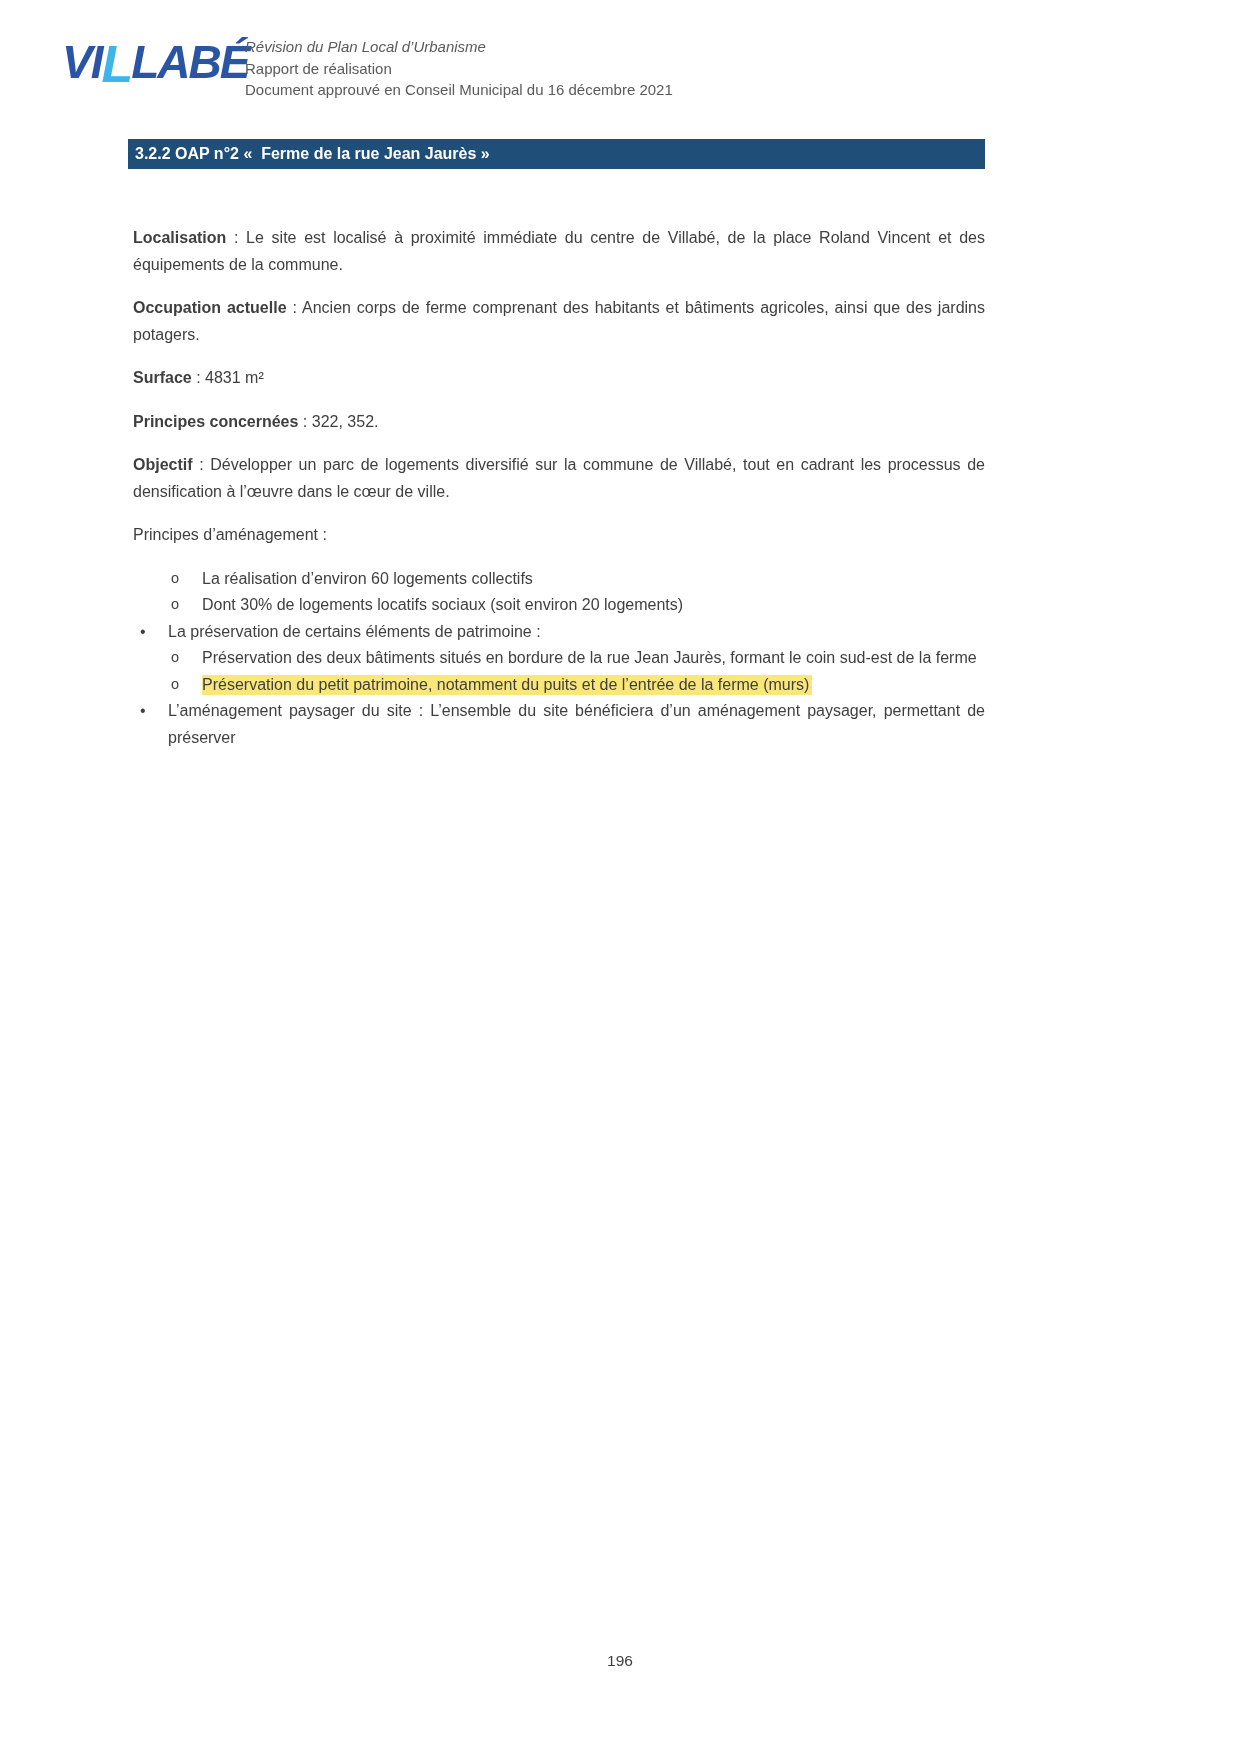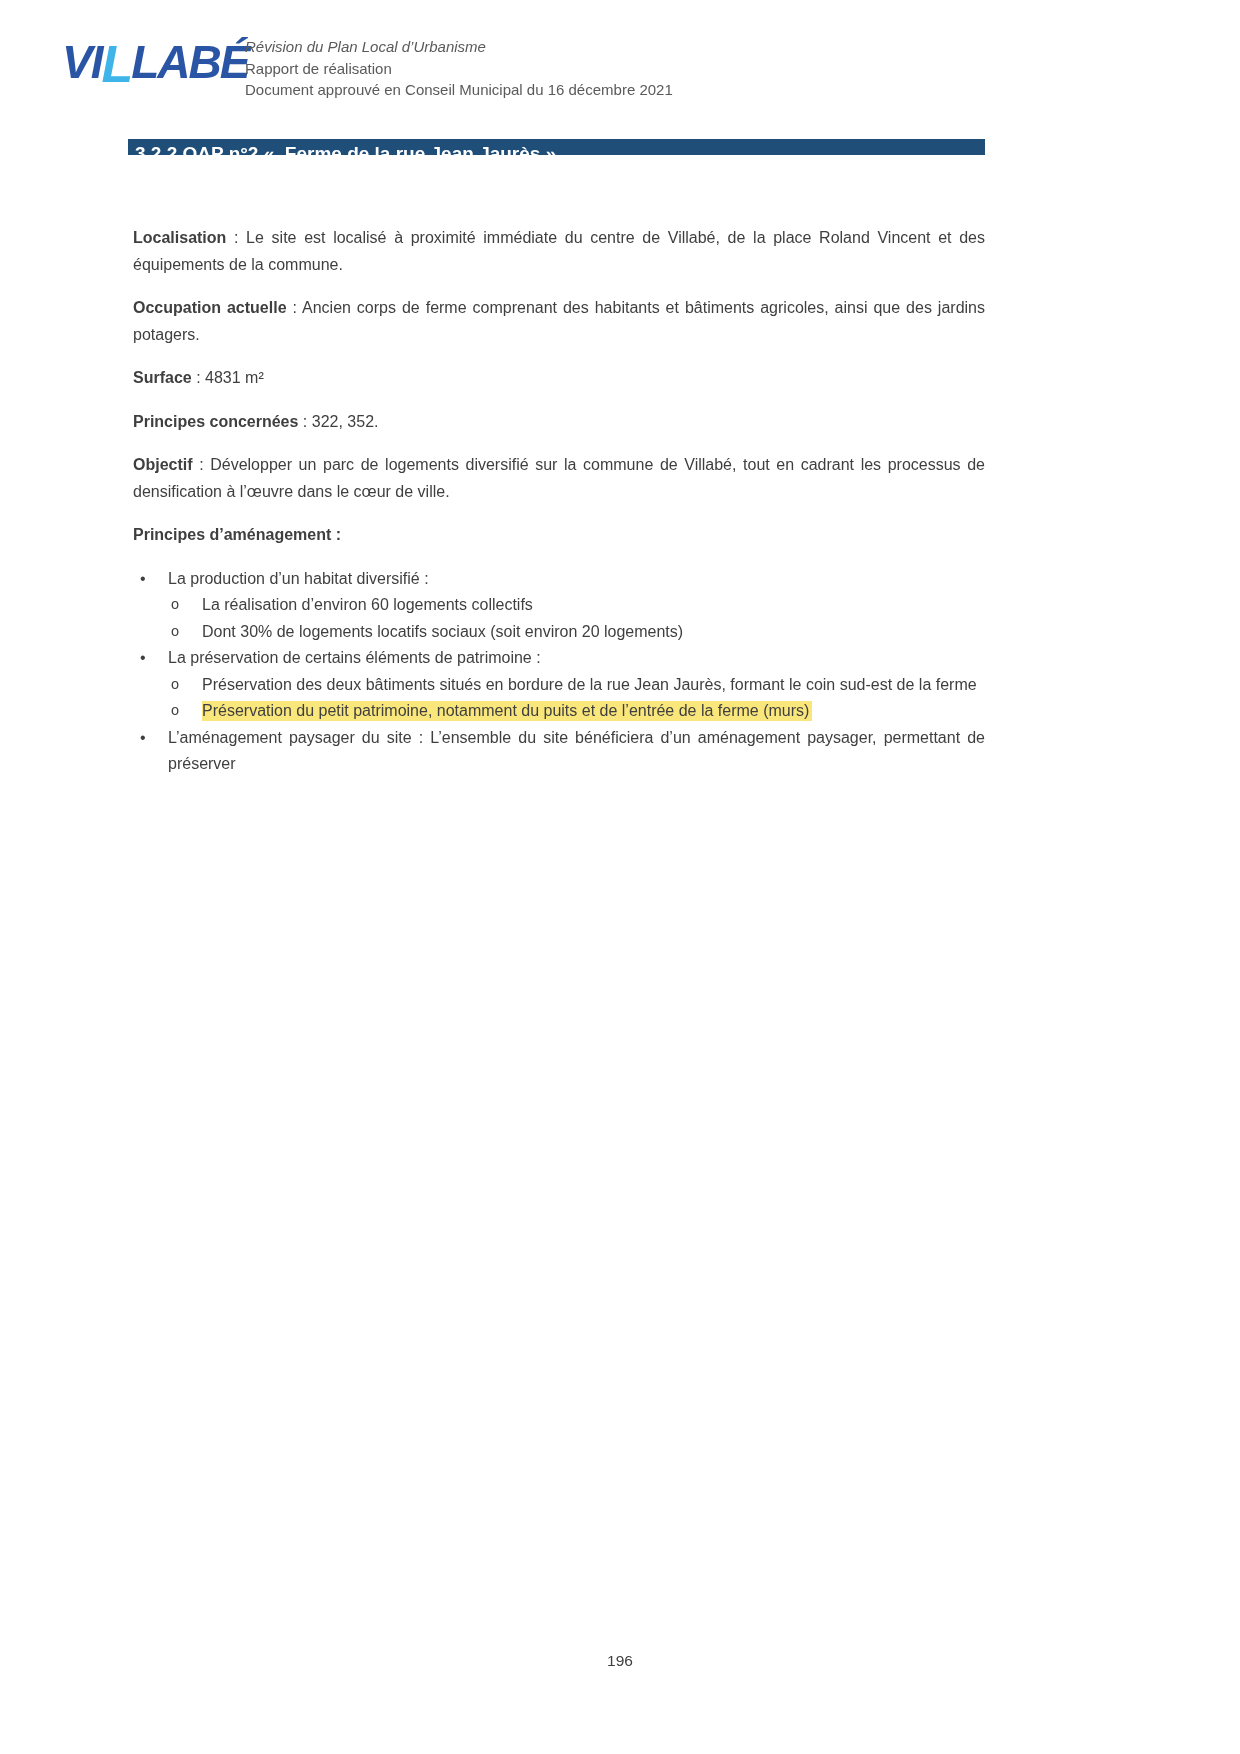--- a/index.html
+++ b/index.html
@@ -26,37 +26,37 @@
   .header-block {
     position: absolute; left: 245px; top: 36px;
     font-size: 15px; line-height: 21.5px;
     color: #5a5a5a;
   }
   .header-line-italic { font-style: italic; }
 
   
   .banner {
     position: absolute; left: 128px; top: 139px;
-    width: 857px; height: 16px;
-    color: #ffffff; font-weight: bold; font-size: 19px;
+    width: 857px; height: 30px;
+    color: #ffffff; font-weight: bold; font-size: 16px;
     line-height: 30px; padding-left: 7px;
     box-sizing: border-box; white-space: nowrap;
   }
   .banner span { white-space: pre; }
 
   
   .body-block {
     position: absolute; left: 133px; top: 208px;
     width: 852px;
     font-size: 16px; line-height: 26.5px;
     text-align: justify;
   }
   p.para { margin: 17px 0 17px 0; }
   p.para strong { font-weight: bold; }
-  .principles-heading { font-weight: bold; margin: 0; }
+  .principles-heading { font-weight: normal; margin: 0; }
 
   ul.principles { list-style: none; margin: 0; padding: 0; }
   li.main { position: relative; padding-left: 35px; }
   li.main::before {
     content: "\2022";
     position: absolute; left: 7px; top: 0;
   }
   li.sub { position: relative; padding-left: 69px; }
   li.sub::before {
     content: "o";
@@ -98,21 +98,20 @@
 
   <p class="para"><strong>Surface</strong><span> : 4831 m²</span></p>
 
   <p class="para"><strong>Principes concernées</strong><span> : 322, 352.</span></p>
 
   <p class="para"><strong>Objectif</strong><span> : Développer un parc de logements diversifié sur la commune de Villabé, tout en cadrant les processus de densification à l’œuvre dans le cœur de ville.</span></p>
 
   <p class="para principles-heading">Principes d’aménagement :</p>
 
   <ul class="principles">
-    <li class="main"><span>La production d’un habitat diversifié :</span></li>
     <li class="sub"><span>La réalisation d’environ 60 logements collectifs</span></li>
     <li class="sub"><span>Dont 30% de logements locatifs sociaux (soit environ 20 logements)</span></li>
 
     <li class="main gap-before"><span>La préservation de certains éléments de patrimoine :</span></li>
     <li class="sub"><span>Préservation des deux  bâtiments situés en bordure de la rue Jean Jaurès, formant le coin sud-est de la ferme</span></li>
     <li class="sub"><span class="hl" style="background: rgb(250, 231, 124); margin-top: 43px;">Préservation du petit patrimoine, notamment du puits et de l’entrée de la ferme (murs)</span></li>
 
     <li class="main gap-before"><span>L’aménagement paysager du site : L’ensemble du site bénéficiera d’un aménagement paysager, permettant de préserver</span></li>
   </ul>
 

